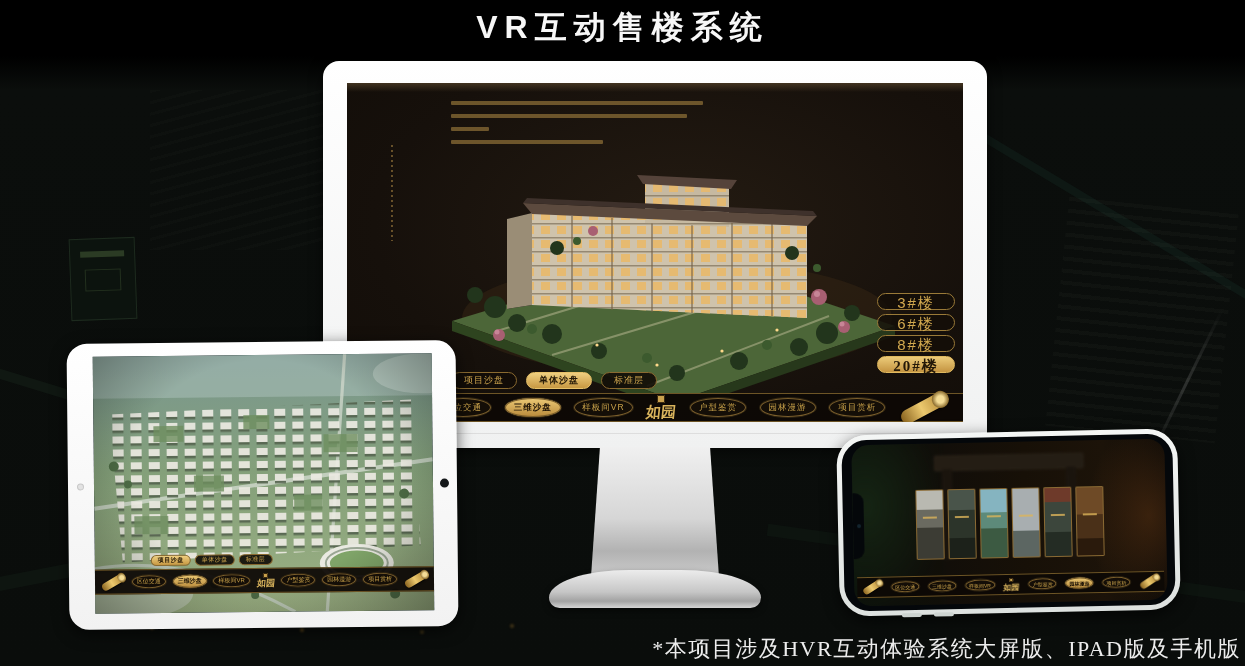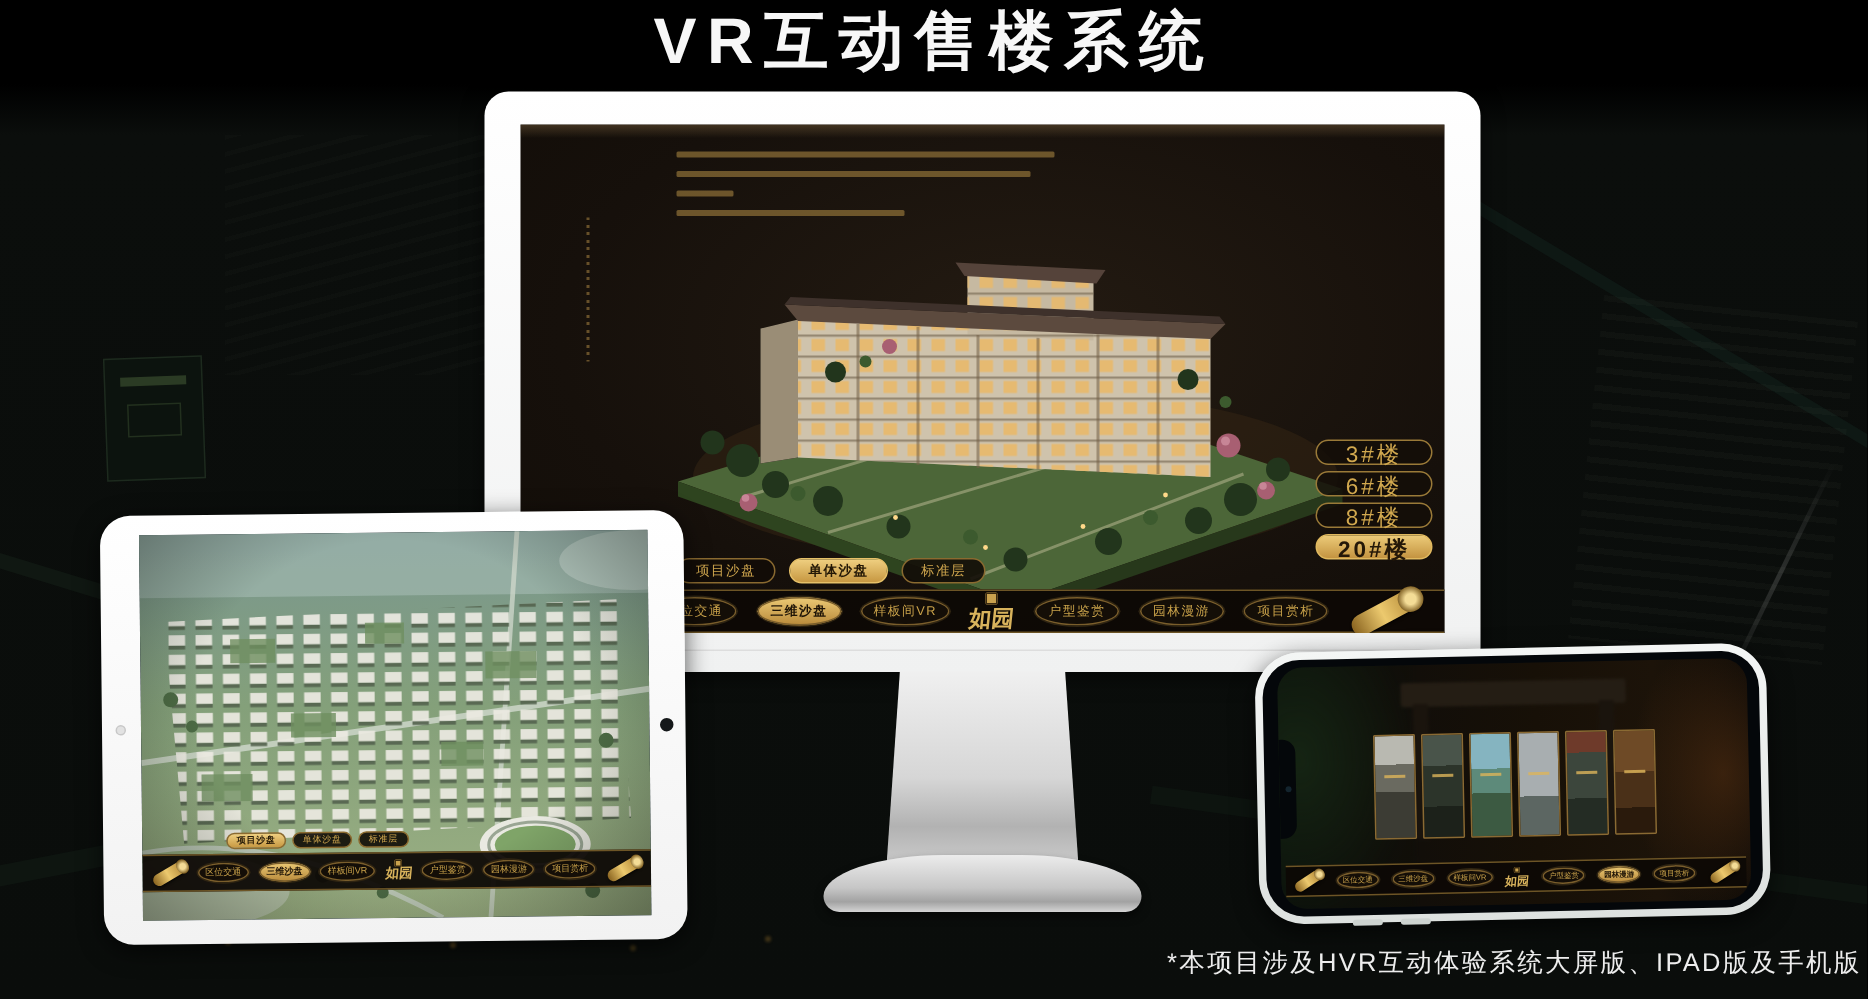--- a/index.html
+++ b/index.html
@@ -26,21 +26,21 @@
   .bg-lights { left:90px; top:618px; width:4px; height:4px; border-radius:50%; background:rgba(190,140,50,.55);
                box-shadow: 60px 8px 0 rgba(190,140,50,.4), 140px 2px 0 rgba(190,140,50,.35),
                            210px 10px 0 rgba(190,140,50,.4), 420px 6px 0 rgba(190,140,50,.3), 330px 12px 0 rgba(160,120,40,.35);
                filter:blur(1px); }
   .bg-streak { right:58px; top:300px; width:3px; height:170px; transform:rotate(26deg);
                background:linear-gradient(180deg, transparent, rgba(255,255,255,.14), transparent); }
 
   
   .title-bar { position:absolute; left:0; top:0; width:100%; height:56px; background:#000;
                display:flex; align-items:center; justify-content:center; }
-  .title-bar h1 { color:#f7f7f7; font-size:43px; font-weight:700; letter-spacing:7px; }
+  .title-bar h1 { color:#f7f7f7; font-size:32px; font-weight:700; letter-spacing:7px; }
 
   
   .monitor { position:absolute; left:323px; top:61px; width:664px; height:387px;
              background:linear-gradient(180deg,#ffffff,#f0f1f1); border-radius:16px;
              box-shadow:0 3px 14px rgba(0,0,0,.6); }
   .chin-line { position:absolute; left:2px; right:2px; top:372px; height:1px; background:#dddddd; }
   .screen { position:absolute; left:24px; top:22px; width:616px; height:339px; overflow:hidden;
             background:radial-gradient(ellipse at 55% 42%, #241b12 0%, #16100b 65%, #120d08 100%); }
   .screen-topband { position:absolute; left:0; top:0; right:0; height:9px;
             background:linear-gradient(180deg, rgba(120,95,60,.45), rgba(120,95,60,0)); }
@@ -57,21 +57,21 @@
   .desc i { display:block; height:4px; background:#8a6c36; opacity:.75; margin-bottom:9px; border-radius:1px; }
   .desc i:nth-child(1){ width:252px; } .desc i:nth-child(2){ width:236px; }
   .desc i:nth-child(3){ width:38px; }  .desc i:nth-child(4){ width:152px; }
 
   .model-svg { position:absolute; left:0; top:0; }
 
   .floors { position:absolute; right:8px; top:210px; display:flex; flex-direction:column; gap:4px; }
   .floor-btn { width:78px; height:17px; font-size:15px; color:#d2a94f; letter-spacing:2px;
                background:rgba(20,14,8,.85); border:1px solid #9a7a38; border-radius:9px; cursor:pointer;
                font-family:"Liberation Sans",sans-serif; }
-  .floor-btn.is-active { background:linear-gradient(180deg,#eccb79,#c49441); color:#241808; font-weight:700; border-color:#e0b95f; }
+  .floor-btn.is-active { background:linear-gradient(180deg,#eccb79,#c49441); color:#241808; font-weight:700; border-color:#e0b95f;font-family:Liberation Serif, serif; }
 
   .vtabs { position:absolute; left:104px; top:289px; display:flex; gap:9px; }
   .vtab { height:17px; padding:0 12px; font-size:9px; letter-spacing:1px; color:#cfa64e;
           background:rgba(18,12,7,.9); border:1px solid #8a6a30; border-radius:9px; cursor:pointer;
           font-family:"Liberation Sans",sans-serif; }
   .vtab.is-active { background:linear-gradient(180deg,#efcf80,#c79842); color:#241806; font-weight:700; border-color:#e6c169; }
 
   
   .navbar { position:absolute; display:flex; align-items:center; background:rgba(13,9,5,.94);
             border-top:1px solid #6d5526; border-bottom:1px solid #6d5526; }
@@ -138,21 +138,21 @@
   .p3 { background:linear-gradient(180deg,#85b4c0 0 34%, #5d8a7a 34% 58%, #3c5a42 58%); }
   .p4 { background:linear-gradient(180deg,#a8aeb0 0 62%, #5c6662 62%); }
   .p5 { background:linear-gradient(180deg,#6e3a2a 0 20%, #3c463c 20% 65%, #242c24 65%); }
   .p6 { background:linear-gradient(180deg,#6e4a26 0 40%, #4a3018 40% 75%, #2a1a0c 75%); }
   .nav-phone { left:3px; right:3px; bottom:8px; height:21px; padding:0 5px; justify-content:space-between; }
   .nav-phone .nav-item { min-width:28px; height:11px; font-size:5px; padding:0 4px; }
   .nav-phone .nav-logo b { font-size:8px; } .nav-phone .seal { width:4px; height:4px; margin-bottom:1px; }
   .nav-phone .scroll { width:20px; height:7px; transform:rotate(-32deg); }
 
   
-  .footnote { position:absolute; right:4px; bottom:13px; color:#ededed; font-size:17px; letter-spacing:1.5px; }
+  .footnote { position:absolute; right:4px; bottom:2px; color:#ededed; font-size:22px; letter-spacing:1.5px;font-family:Liberation Serif, serif; }
 </style>
 </head>
 <body>
 
 <div id="stage">
 
   <div class="bg-el bg-road1"></div>
   <div class="bg-el bg-road2"></div>
   <div class="bg-el bg-road3"></div>
   <div class="bg-el bg-road4"></div>

